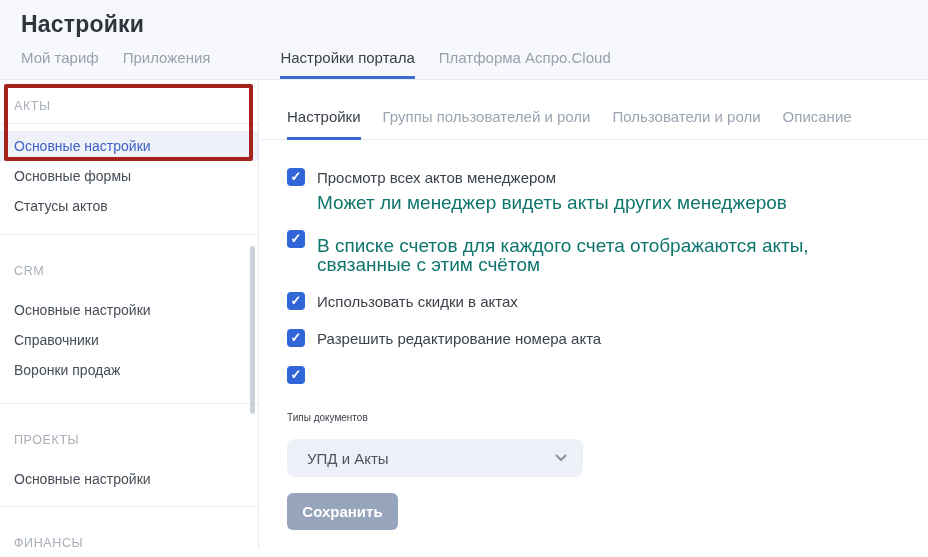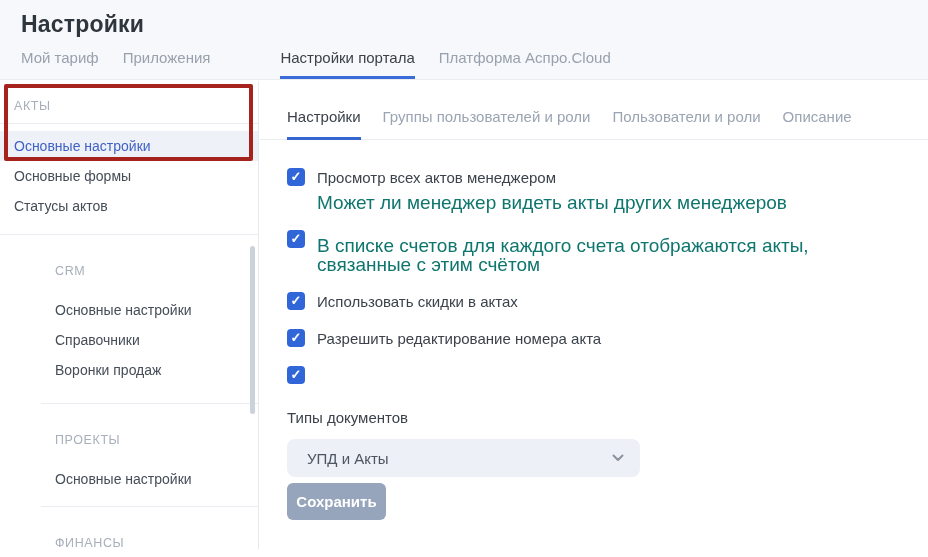--- a/index.html
+++ b/index.html
@@ -35,21 +35,21 @@
   .side-sec { border-bottom: 1px solid #e9ecf0; }
   .side-sec:last-child { border-bottom: none; }
   .side-title {
     font-size: 12.5px; letter-spacing: .6px; color: #a8afba;
     padding: 19px 14px 11px; line-height: 12px;
   }
   .side-sec--first .side-title { border-bottom: 1px solid #e9ecf0; }
   .side-sec--first { padding-bottom: 13px; }
   .side-sec--first .side-item:first-of-type { margin-top: 7px; }
   .side-sec--mid .side-title { padding: 30px 14px 18px; }
-  .side-sec--mid { padding-bottom: 18px; margin-left: 41px; }
+  .side-sec--mid { padding-bottom: 18px; }
   .side-sec--small { padding-bottom: 12px; }
   .side-item {
     display: block; font-size: 14px; color: #454d57; line-height: 14px;
     padding: 8px 14px; cursor: pointer; text-decoration: none;
   }
   .side-item.active { background: #eef2f8; color: #4161c6; }
   .annotation-box {
     position: absolute; left: 4px; top: 3px; width: 249px; height: 77px;
     border: 4px solid #a6221d; border-radius: 2px;
     pointer-events: none; z-index: 5;
@@ -78,31 +78,31 @@
     background: #3166d8; cursor: pointer; position: relative;
     display: flex; align-items: center; justify-content: center;
   }
   .checkbox .check {
     color: #fff; font-size: 13px; font-weight: 700; line-height: 18px;
   }
   .cb-text { margin-left: 12px; }
   .cb-label { font-size: 15px; color: #3b424b; line-height: 19px; display: block; }
   .cb-desc { font-size: 19px; color: #0f766e; line-height: 19px; margin-top: 6px; display: block; }
 
-  .field-label { font-size: 15px; color: #3b424b; line-height: 19px; margin-top: 24px; }
+  .field-label { font-size: 10px; color: #3b424b; line-height: 19px; margin-top: 24px; }
   .select {
-    margin-top: 12px; width: 353px; height: 38px; background: #edf0f6;
+    margin-top: 12px; width: 296px; height: 38px; background: #edf0f6;
     border-radius: 8px; display: flex; align-items: center;
     padding: 0 16px 0 20px; cursor: pointer; position: relative;
   }
   .select-value { font-size: 15px; color: #4d5560; flex: 1; }
   .chevron { display: flex; align-items: center; }
 
   .save-btn {
-    margin-top: 6px; width: 99px; height: 37px; border: none; border-radius: 6px;
+    margin-top: 16px; width: 111px; height: 37px; border: none; border-radius: 6px;
     background: #96a5bc; color: #ffffff; font-family: "Liberation Sans", sans-serif;
     font-size: 15px; font-weight: 700; cursor: pointer;
   }
 </style>
 </head>
 <body>
 
 <div class="app">
 
   <div class="header">

